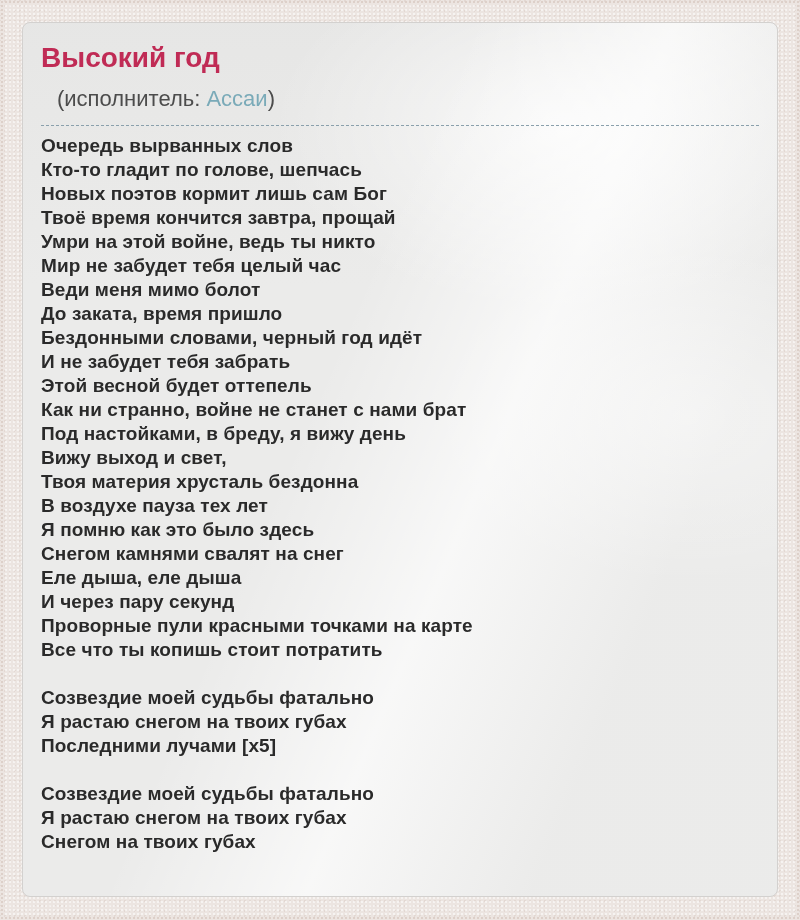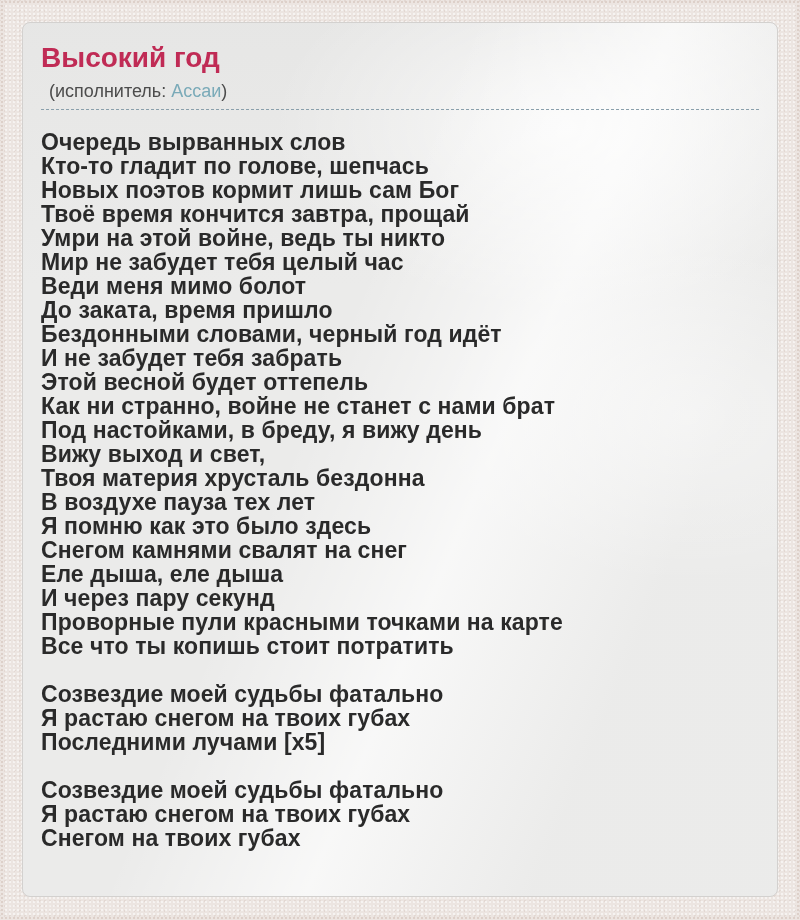--- a/index.html
+++ b/index.html
@@ -41,40 +41,40 @@
     overflow: hidden;
   }
   .song-title {
     margin: 0;
     font-size: 28px;
     line-height: 30px;
     font-weight: bold;
     color: #c02b55;
   }
   .performer-line {
-    margin: 8px;
-    font-size: 18px;
+    margin: 16px;
+    font-size: 22px;
     line-height: 20px;
     font-weight: normal;
     color: #4c4c4c;
   }
   .artist-link {
     color: #7aaab8;
     text-decoration: none;
     cursor: pointer;
   }
   .separator {
     border: none;
     border-top: 1px dashed #8aa0ac;
     margin: 2px 0 0 0;
     height: 0;
   }
   .lyrics {
-    margin-top: 20px;
-    font-size: 23px;
+    margin-top: 8px;
+    font-size: 19px;
     line-height: 24px;
     font-weight: bold;
     color: #2a2a2a;
   }
   .lyric-line {
     white-space: pre;
     letter-spacing: 0.1px;
   }
 </style>
 </head>

